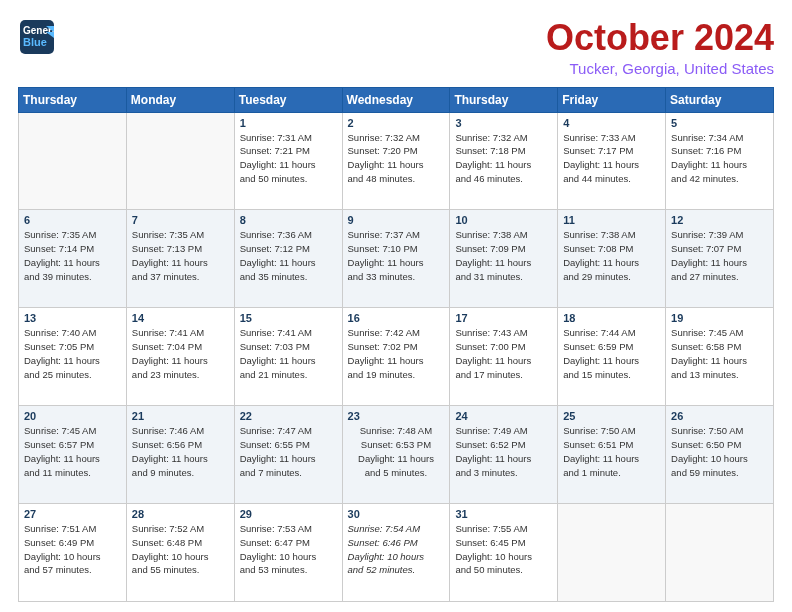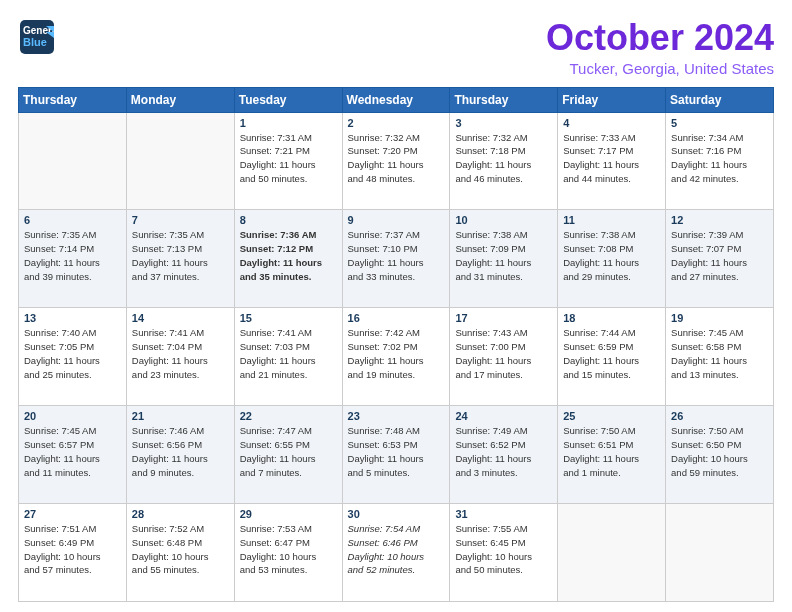--- a/index.html
+++ b/index.html
@@ -27,21 +27,21 @@
       display: flex;
       flex-direction: column;
       align-items: flex-start;
     }
     .title-block {
       text-align: right;
     }
     .month-title {
       font-size: 36px;
       font-weight: bold;
-      color: #6d28d9;
+      color: #b91c1c;
       line-height: 1.1;
     }
     .location {
       font-size: 15px;
       color: #8b5cf6;
       margin-top: 2px;
     }
     .calendar {
       flex: 1;
       border: 1px solid #ccc;
@@ -169,21 +169,21 @@
           </td>
           <td>
             <div class="day-num">7</div>
             <div class="day-info" style="white-space: pre-line;">Sunrise: 7:35 AM
 Sunset: 7:13 PM
 Daylight: 11 hours
 and 37 minutes.</div>
           </td>
           <td>
             <div class="day-num">8</div>
-            <div class="day-info" style="white-space: pre-line; font-weight: bold;">Sunrise: 7:36 AM
+            <div class="day-info" style="white-space: pre-line;">Sunrise: 7:36 AM
 Sunset: 7:12 PM
 Daylight: 11 hours
 and 35 minutes.</div>
           </td>
           <td>
             <div class="day-num">9</div>
             <div class="day-info" style="white-space: pre-line;">Sunrise: 7:37 AM
 Sunset: 7:10 PM
 Daylight: 11 hours
 and 33 minutes.</div>
@@ -278,21 +278,21 @@
           </td>
           <td>
             <div class="day-num">22</div>
             <div class="day-info" style="white-space: pre-line;">Sunrise: 7:47 AM
 Sunset: 6:55 PM
 Daylight: 11 hours
 and 7 minutes.</div>
           </td>
           <td>
             <div class="day-num">23</div>
-            <div class="day-info" style="white-space: pre-line;">Sunrise: 7:48 AM
+            <div class="day-info" style="white-space: pre-line; text-align: center;">Sunrise: 7:48 AM
 Sunset: 6:53 PM
 Daylight: 11 hours
 and 5 minutes.</div>
           </td>
           <td>
             <div class="day-num">24</div>
             <div class="day-info" style="white-space: pre-line;">Sunrise: 7:49 AM
 Sunset: 6:52 PM
 Daylight: 11 hours
 and 3 minutes.</div>

